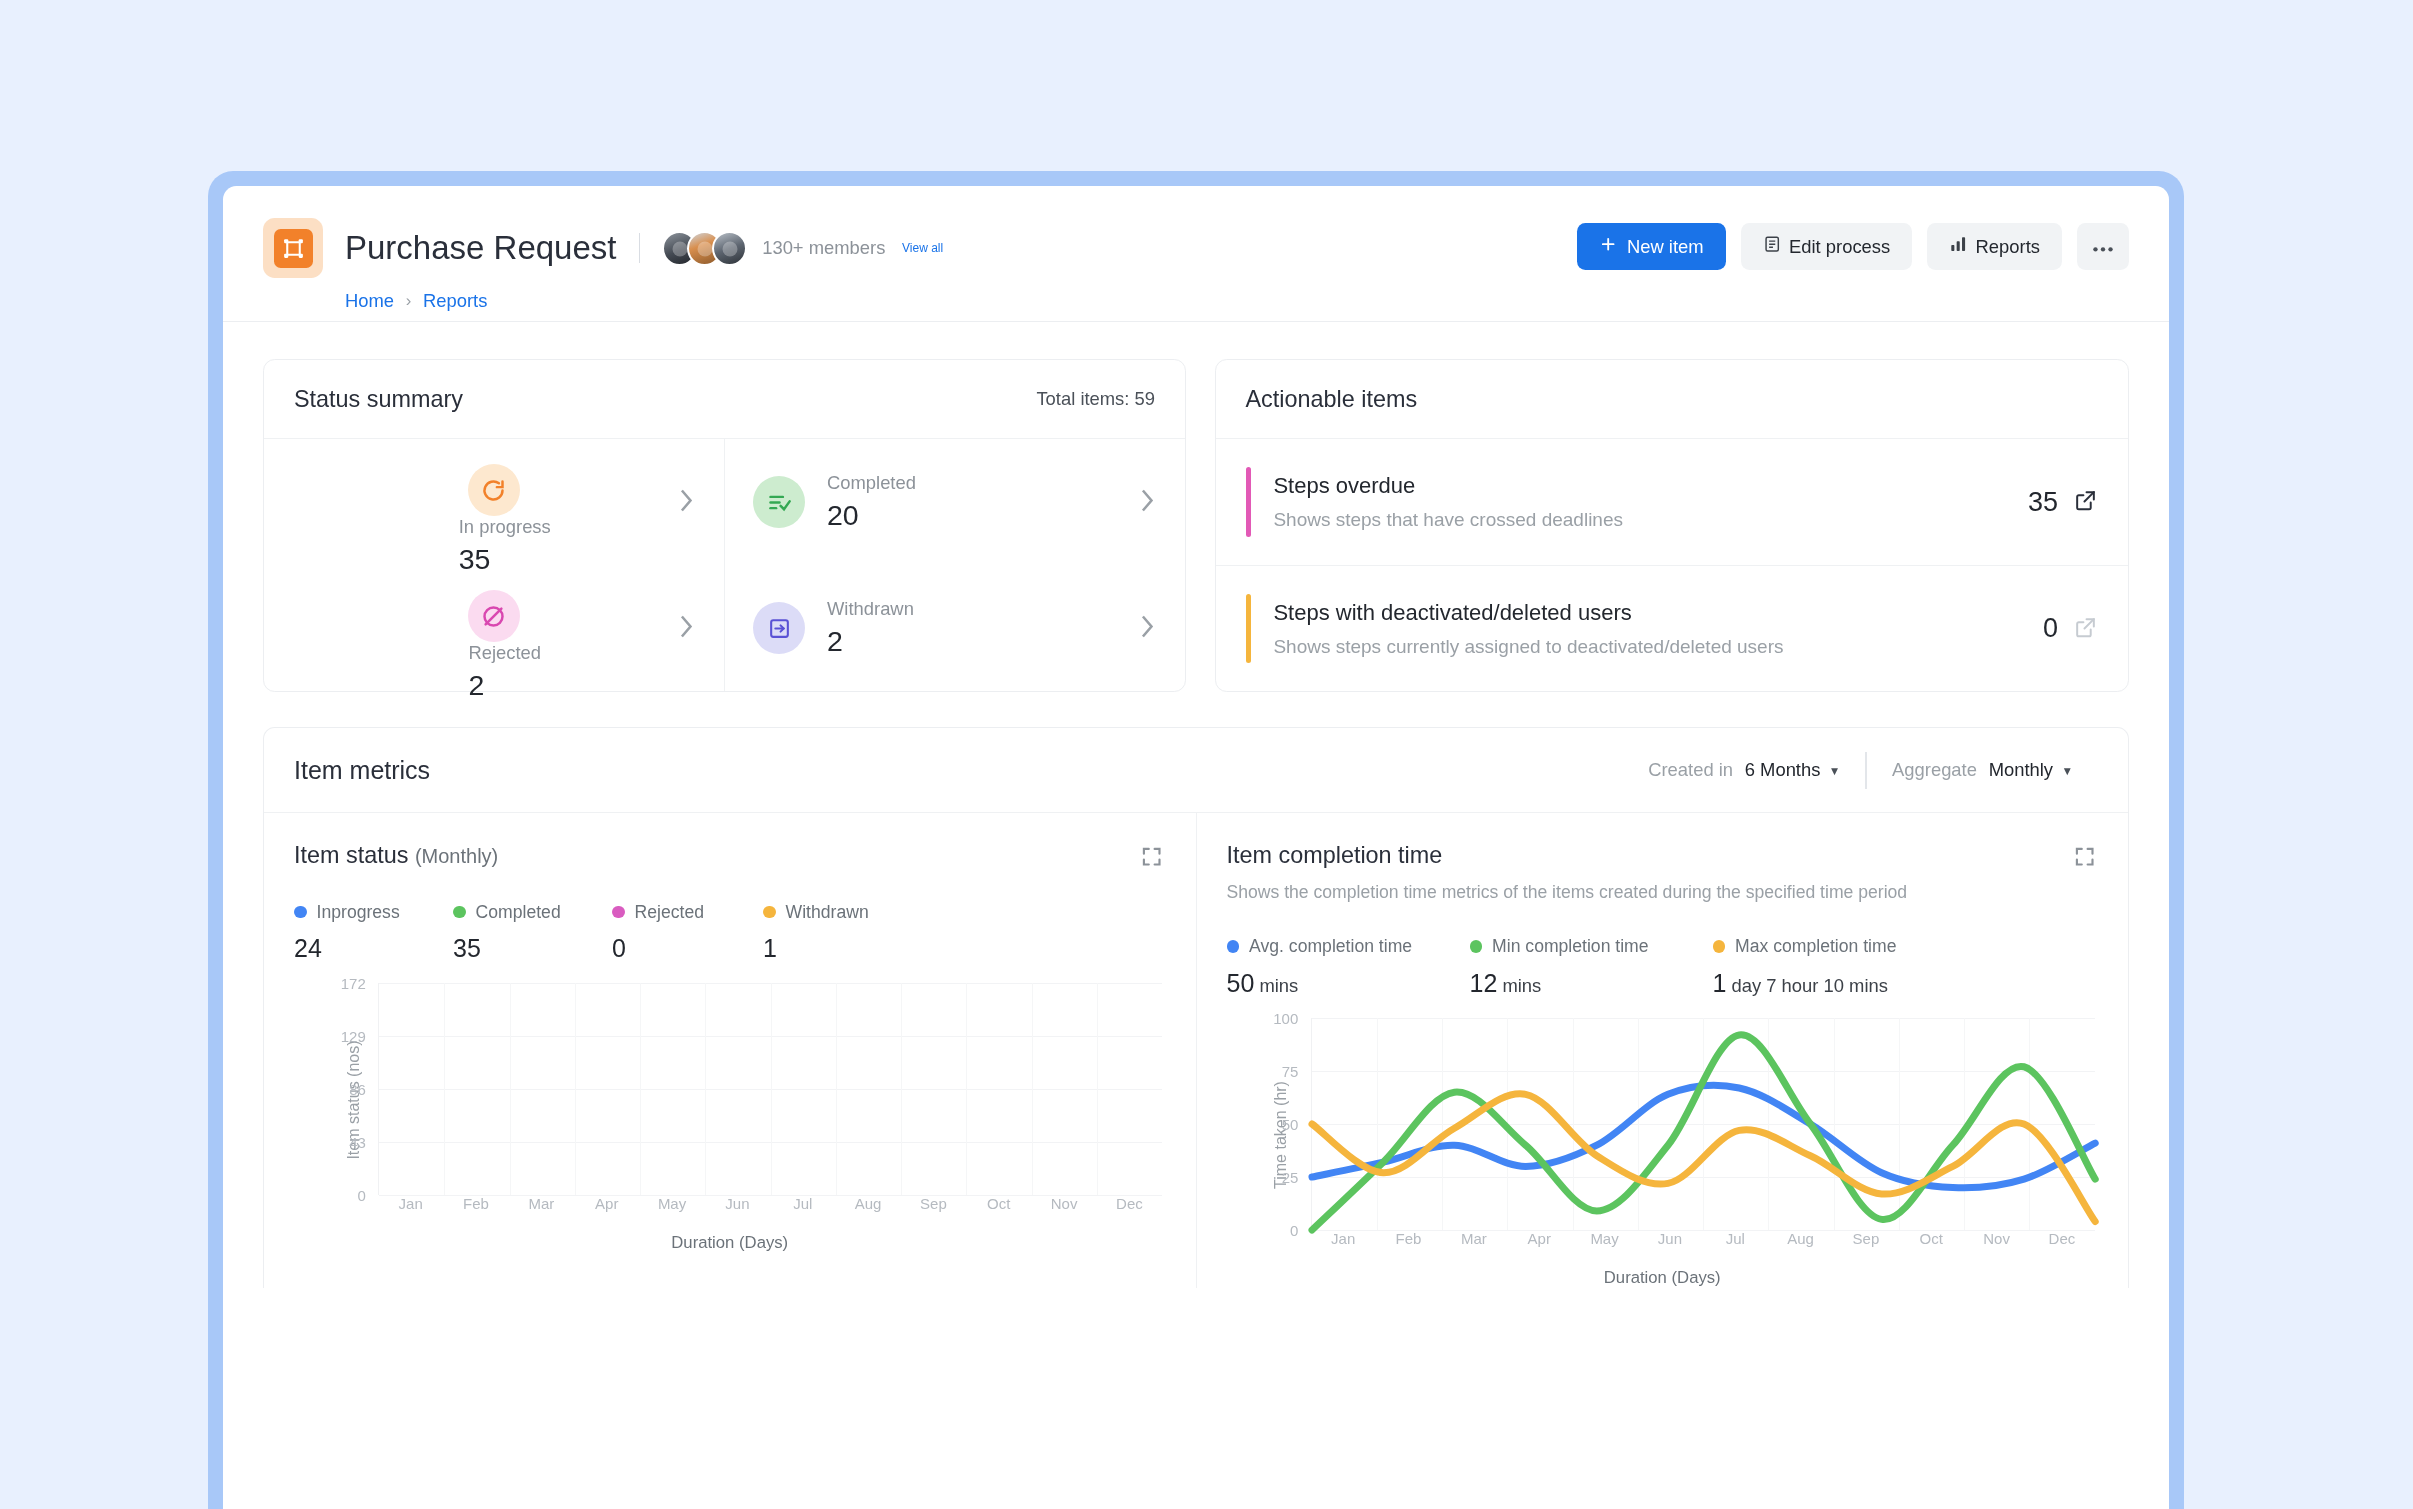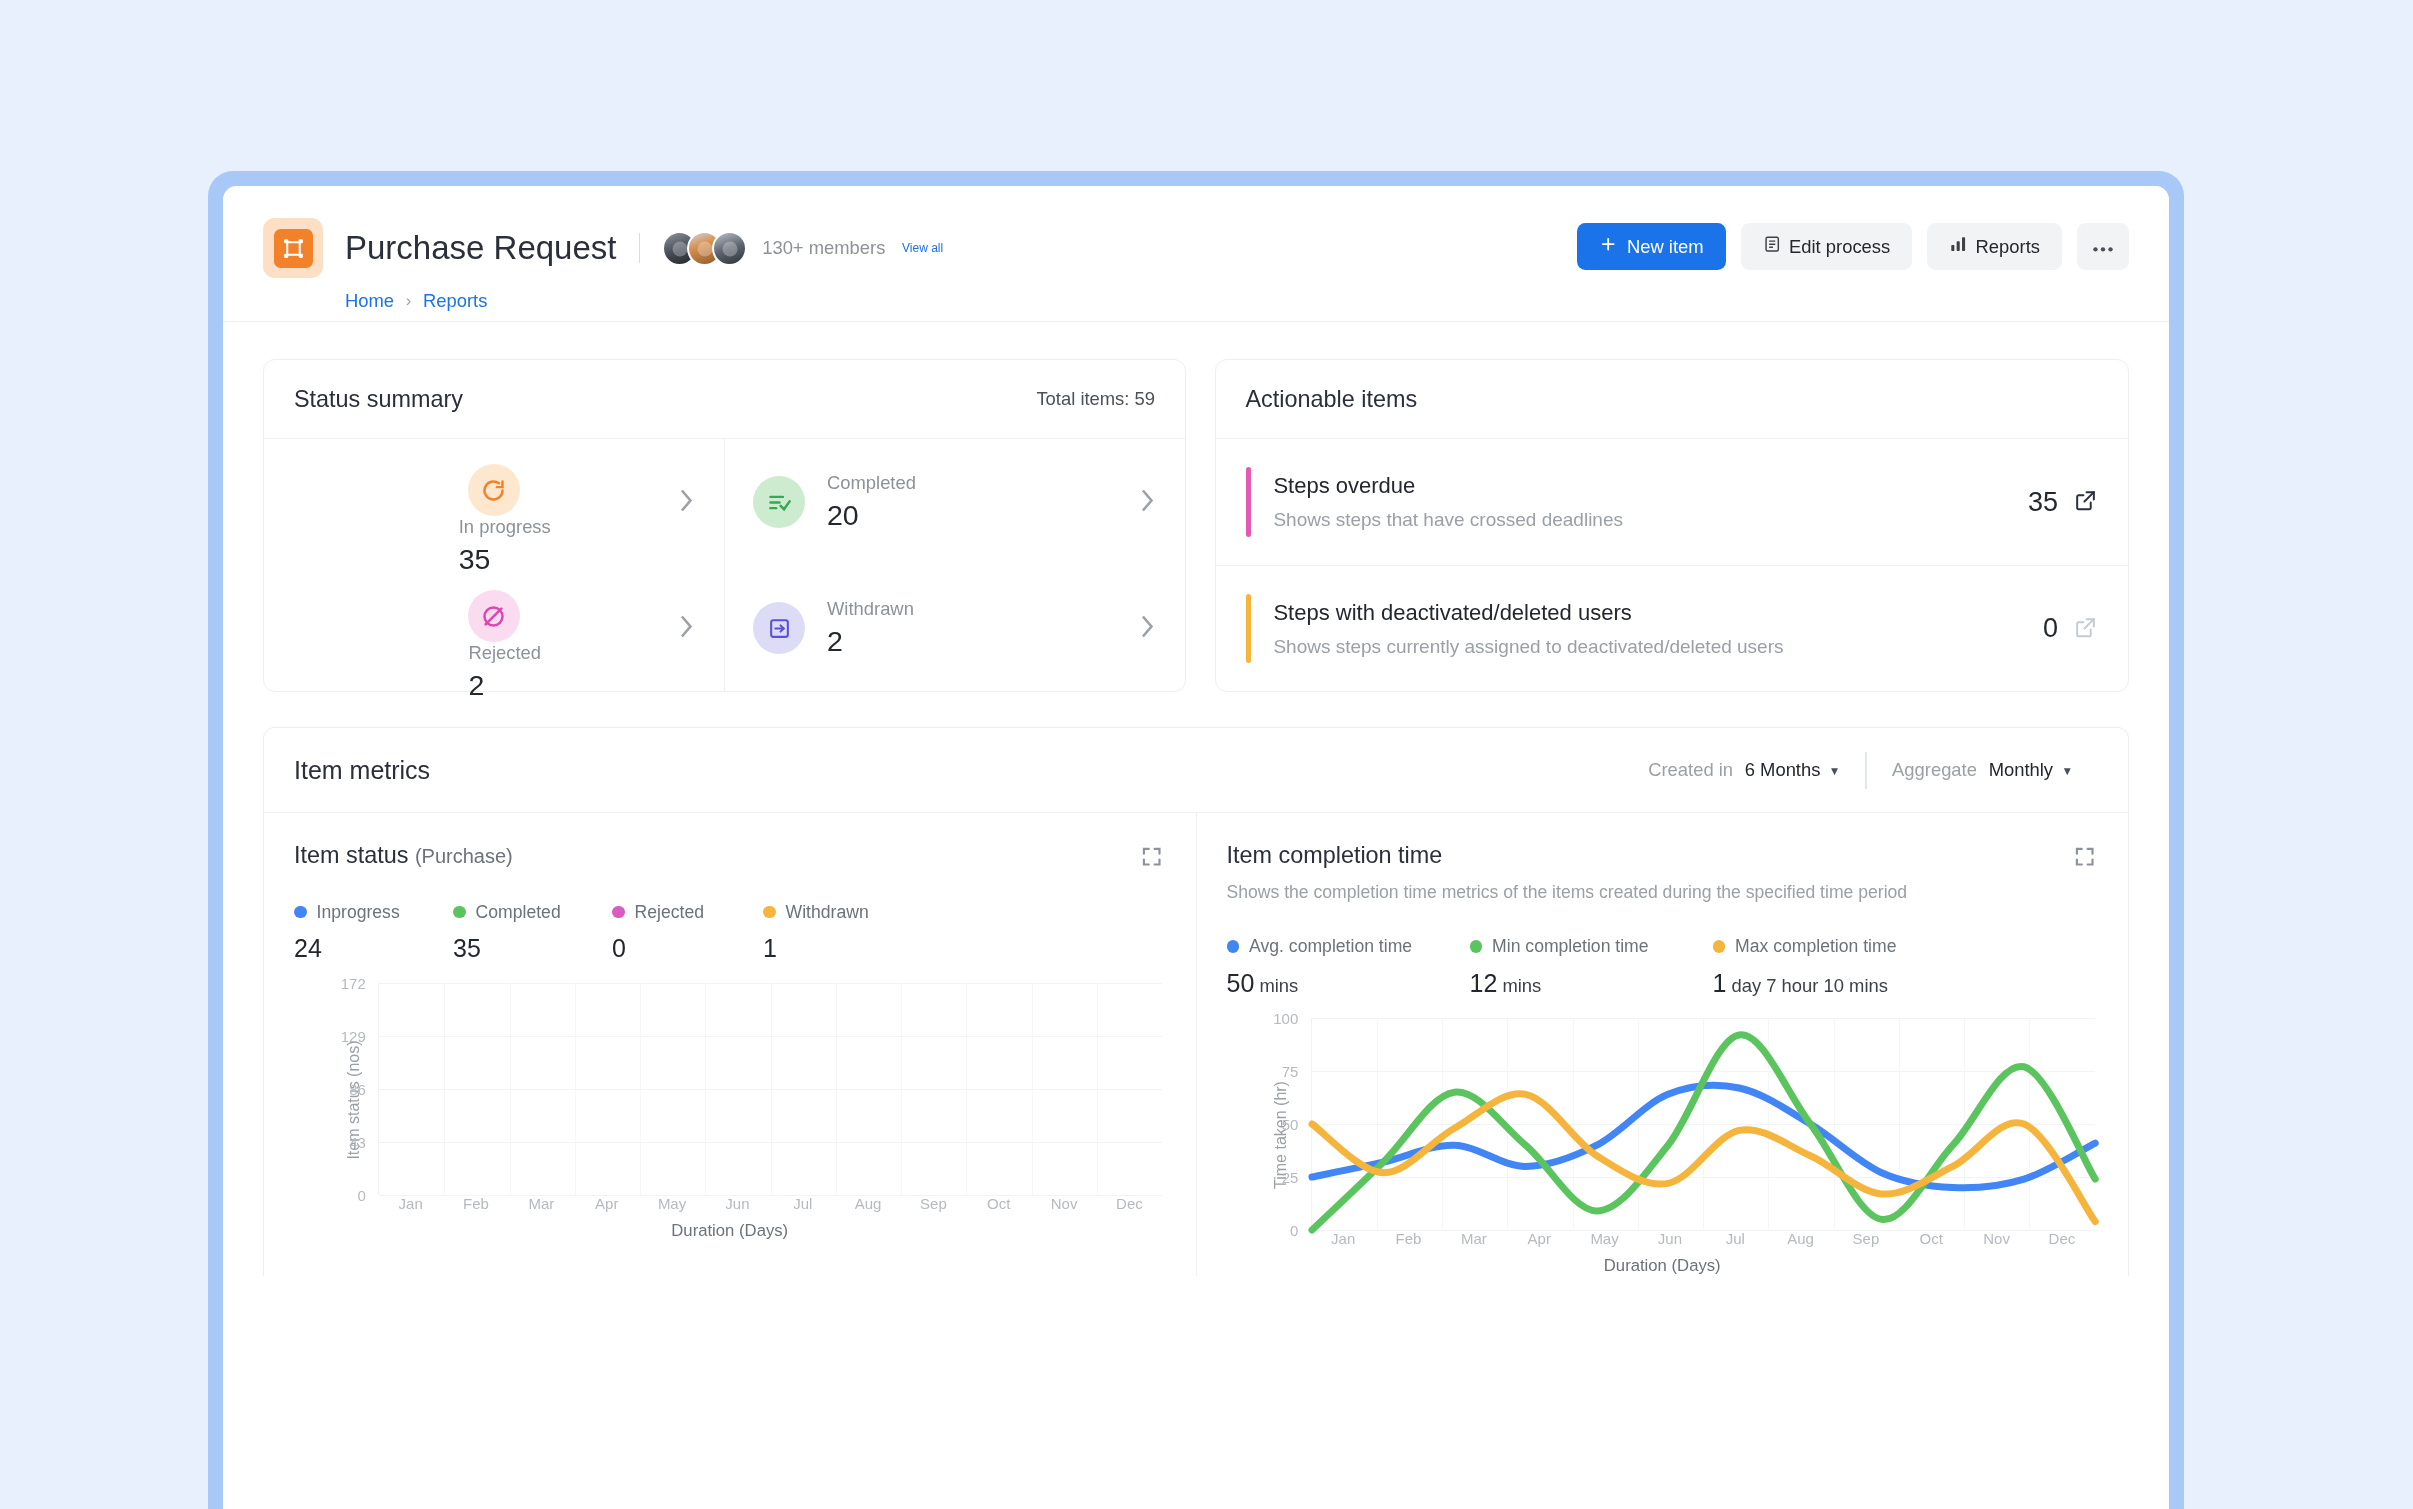--- a/index.html
+++ b/index.html
@@ -276,21 +276,21 @@
     position: absolute; top: 0; bottom: 0; width: 0.8px; background: #f5f6f7;
   }
   .x-labels {
     position: absolute; left: 84px; right: 3.3px; bottom: 0; height: 22px;
     display: flex;
   }
   .x-label {
     flex: 1; text-align: center; font-size: 15px; color: #b5bac0;
   }
   .x-axis-title {
-    text-align: center; font-size: 16.7px; color: #6b7279; margin-top: 4px;
+    text-align: center; font-size: 16.7px; color: #6b7279; margin-top: 16px;
   }
 
   
   .bars { position: absolute; left: 0; right: 0; bottom: 0; top: 0; display: flex; }
   .bar-slot { flex: 1; display: flex; align-items: flex-end; justify-content: center; height: 100%; }
   .bar { width: 46%; display: flex; flex-direction: column-reverse; }
   .seg { width: 100%; }
 </style>
 </head>
 <body>
@@ -531,21 +531,21 @@
             </span>
           </div>
         </div>
       </div>
 
       <div id="charts-row">
 
         <div class="chart-panel">
           <div class="chart-title">
             <span>Item status</span>
-            <span class="soft">(Purchase)</span>
+            <span class="soft">(Monthly)</span>
           </div>
           <span class="expand-icon">
             <svg width="23.4" height="23.4" viewBox="0 0 24 24" fill="none" stroke="#8c9299" stroke-width="2.2" stroke-linecap="round">
               <polyline points="4,9 4,4 9,4"></polyline>
                   <polyline points="15,4 20,4 20,9"></polyline>
               <polyline points="20,15 20,20 15,20"></polyline>
                   <polyline points="9,20 4,20 4,15"></polyline>
             </svg>
           </span>
 

